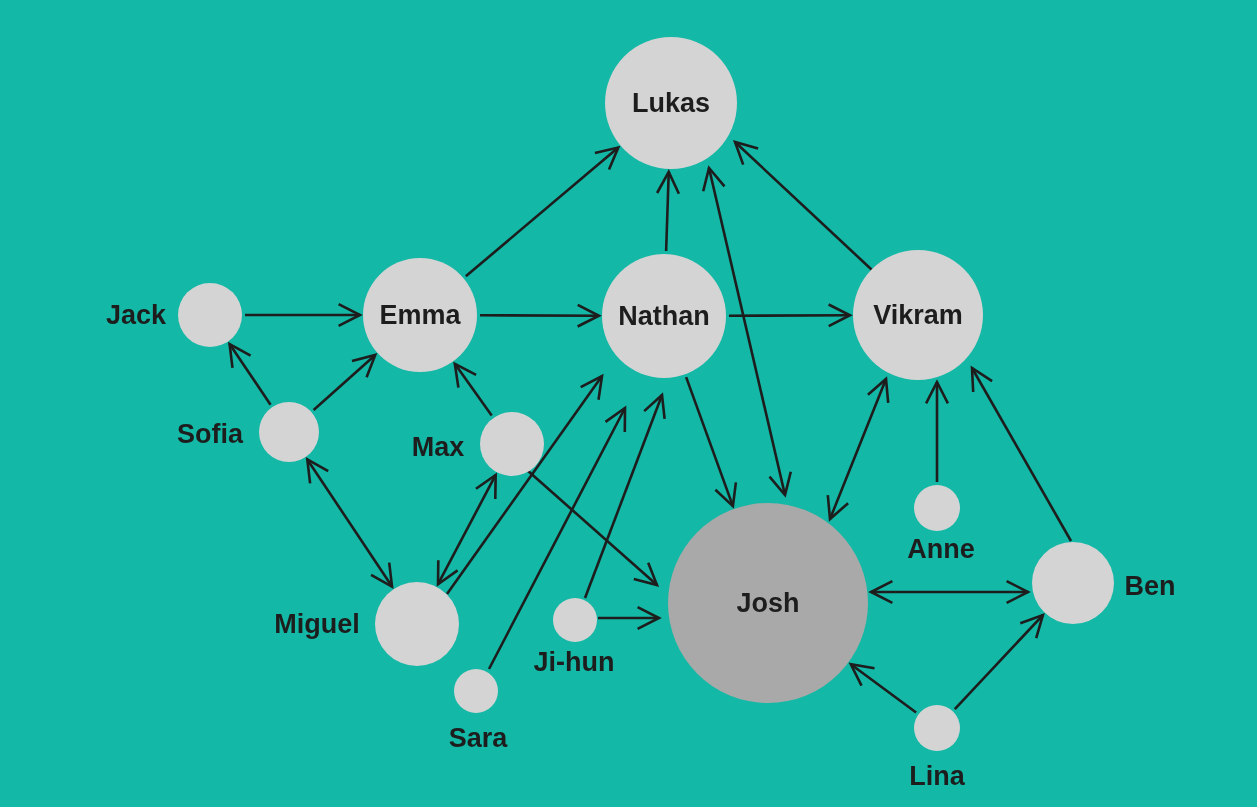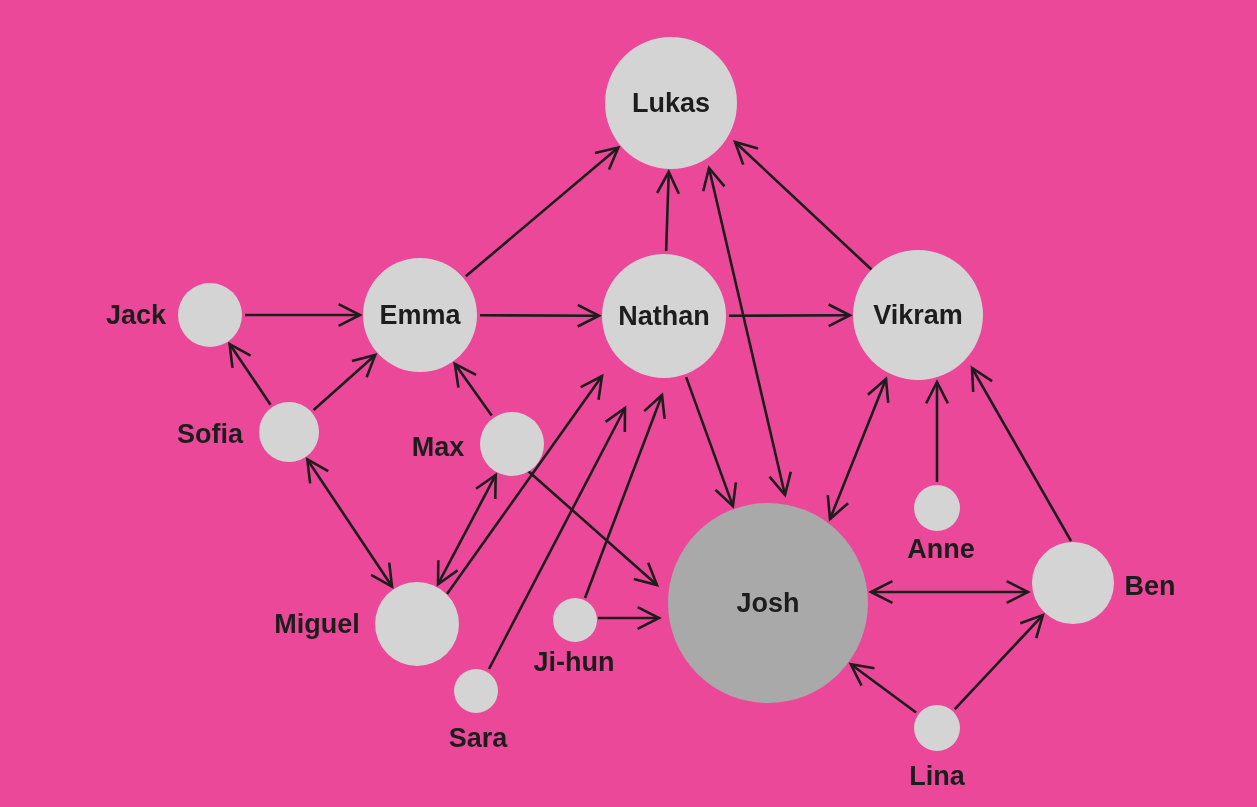--- a/index.html
+++ b/index.html
@@ -4,21 +4,21 @@
 <style>
   html, body {
     margin: 0;
     padding: 0;
     background: #ffffff;
   }
   #stage {
     position: relative;
     width: 1257px;
     height: 807px;
-    background: #ec4899;
+    background: #14b8a6;
     overflow: hidden;
     font-family: "Liberation Sans", sans-serif;
   }
   svg text {
     font-family: "Liberation Sans", "DejaVu Sans", sans-serif;
     font-weight: 700;
     user-select: none;
   }
 </style>
 </head>

